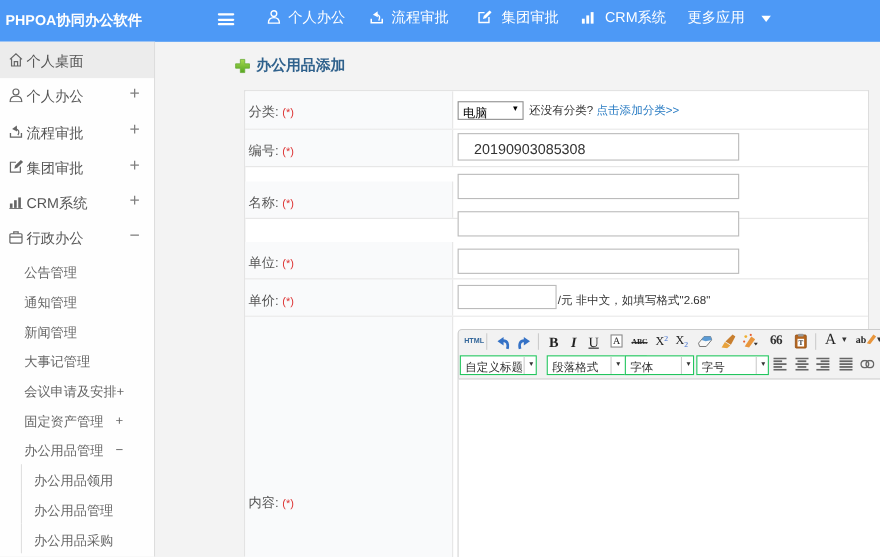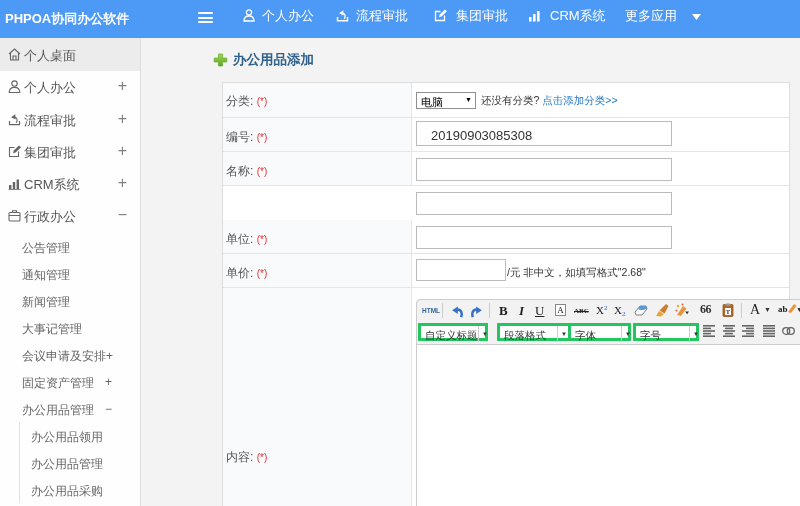--- a/index.html
+++ b/index.html
@@ -26,21 +26,21 @@
 
 #title { position:absolute; left:233px; top:51px; font-size:13.5px; font-weight:bold; color:#2f618c; }
 #formtable { position:absolute; left:222px; top:82px; width:568px; height:424px; background:#fff; border:1px solid #ddd; border-bottom:none; }
 .frow { position:absolute; left:0; width:566px; border-bottom:1px solid #e5e5e5; background:linear-gradient(to right,#f9fafb 188px,#fff 188px); }
 .lbl { position:absolute; left:3px; font-size:12px; color:#555; }
 .lbl em { font-style:normal; color:#d33; font-size:10px; }
 .fcol { position:absolute; left:188px; top:0; bottom:0; border-left:1px solid #e5e5e5; }
 .inp { position:absolute; background:#fff; border:1px solid #bbb; }
 .tsep { position:absolute; width:1px; height:15px; background:#ccc; }
 .tico { position:absolute; font-family:'Liberation Serif',serif; color:#222; }
-.ksel { position:absolute; height:18px; background:#fff; border:3px solid #22c55e; font-size:10.5px; color:#333; }
+.ksel { position:absolute; height:18px; background:#fff; border:1px solid #22c55e; font-size:10.5px; color:#333; }
 .ksel span { position:absolute; left:4px; top:3px; }
 .ksel i { position:absolute; top:0; width:1px; height:16px; background:#ccc; }
 .ksel b { position:absolute; top:5px; font-size:6px; color:#333; font-weight:normal; }
 </style>
 </head>
 <body>
 
 <div id="topbar">
   <div id="logo">PHPOA协同办公软件</div>
   <div class="burger">
@@ -177,21 +177,21 @@
 
 <div id="formtable">
   <div class="frow" style="top:0;height:35px">
     <div class="lbl" style="top:10px">分类: <em>(*)</em></div>
     <div class="fcol"></div>
   </div>
   <div class="frow" style="top:35px;height:34px">
     <div class="lbl" style="top:11px">编号: <em>(*)</em></div>
     <div class="fcol"></div>
   </div>
-  <div class="frow" style="top:69px;height:34px">
+  <div class="frow" style="top:82px;height:34px">
     <div class="lbl" style="top:11px">名称: <em>(*)</em></div>
     <div class="fcol"></div>
   </div>
   <div class="frow" style="top:171px;height:34px">
     <div class="lbl" style="top:11px">单价: <em>(*)</em></div>
     <div class="fcol"></div>
   </div>
   <div class="frow" style="top:137px;height:34px">
     <div class="lbl" style="top:11px">单位: <em>(*)</em></div>
     <div class="fcol"></div>

